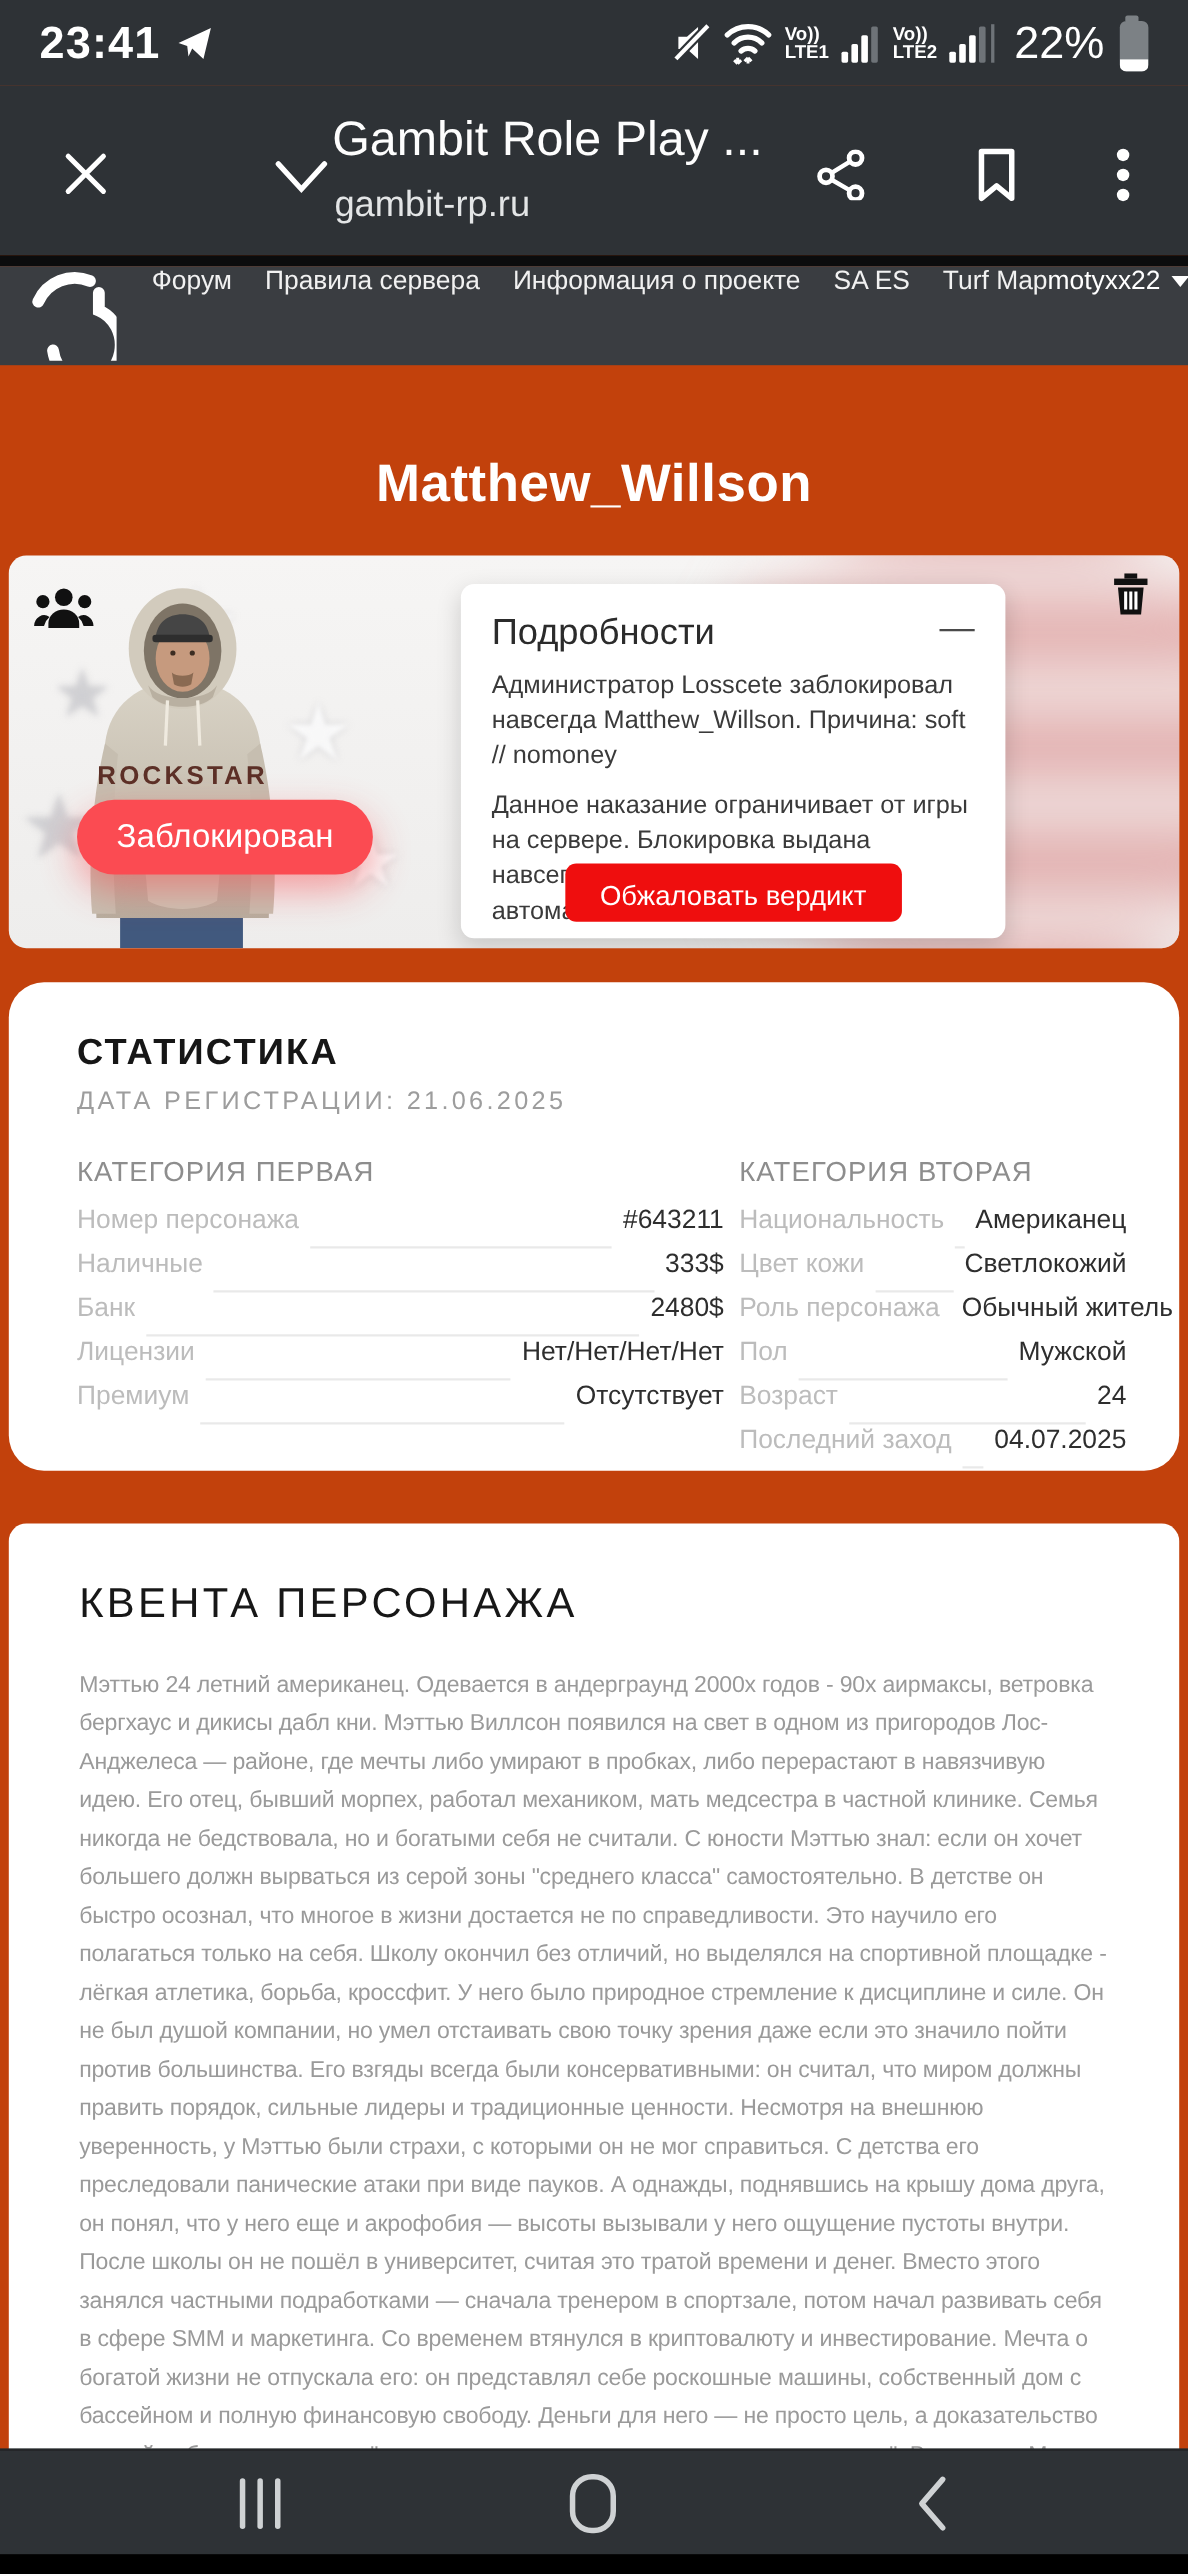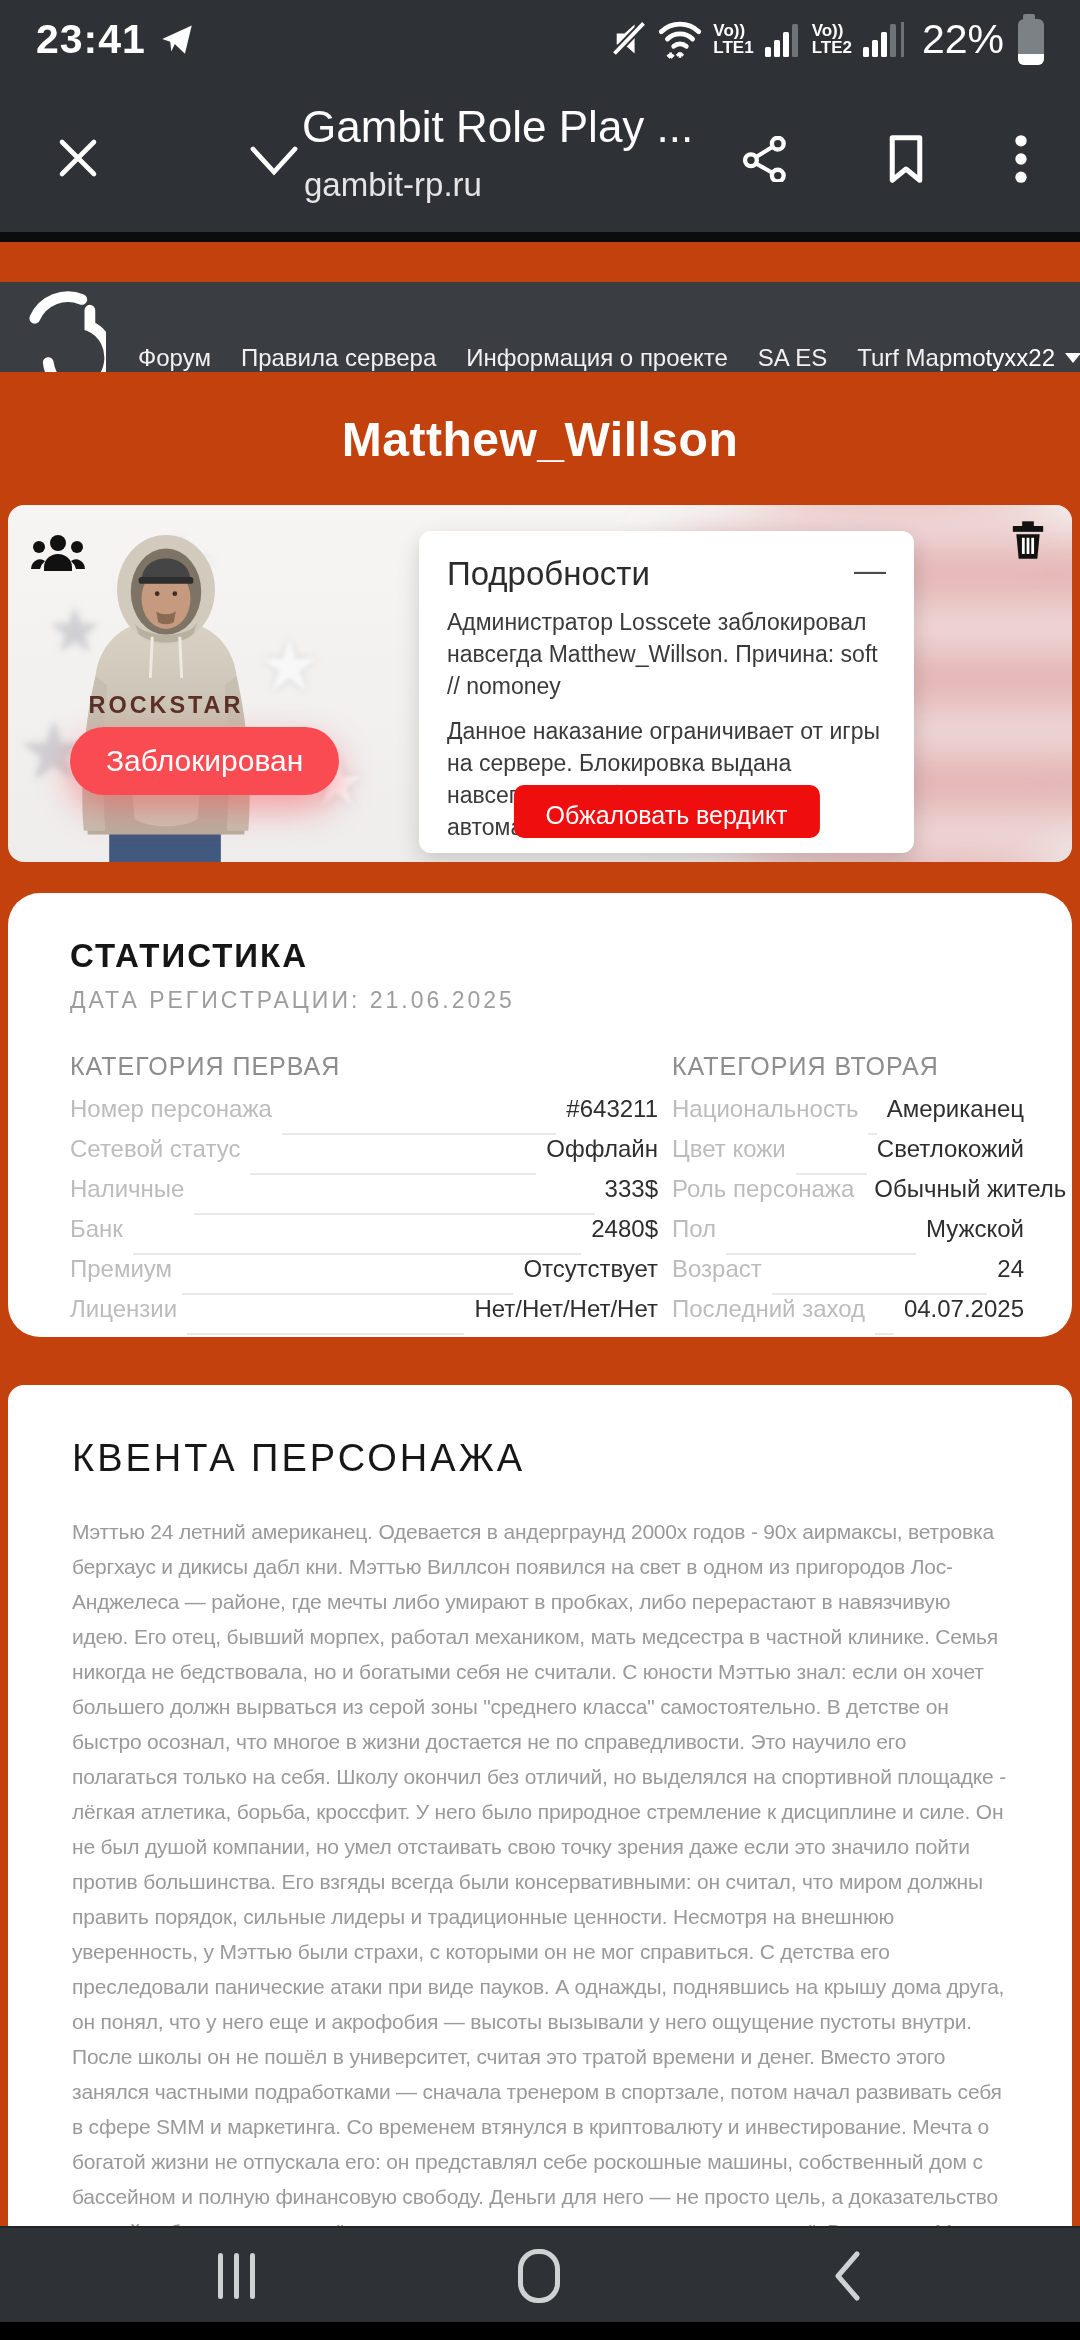--- a/index.html
+++ b/index.html
@@ -18,21 +18,21 @@
   .batt-cap{width:12px;height:5px;background:#7c8185;border-radius:2px 2px 0 0;margin:0 auto;}
   .batt-wrap{display:flex;flex-direction:column;align-items:center;justify-content:flex-end;}
   
   .toolbar{position:absolute;top:78px;left:0;width:100%;height:154px;background:#2e3236;color:#fff;}
   .tb-abs{position:absolute;}
   .tb-title{left:302px;top:24px;font-size:44px;color:#fdfdfd;}
   .tb-url{left:304px;top:88px;font-size:33px;color:#e3e5e6;}
   .divider{position:absolute;top:232px;left:0;width:100%;height:10px;background:#0b0c0d;}
   
   .sitenav{position:absolute;top:242px;left:0;width:100%;height:90px;background:#3a3d41;
-           display:flex;align-items:flex-end;box-sizing:border-box;padding:0 28px;margin-top:40px;}
+           display:flex;align-items:flex-start;box-sizing:border-box;padding:0 28px;}
   .nav-logo{width:86px;height:86px;flex:0 0 auto;margin-left:-8px;}
   .nav-items{display:flex;gap:30px;margin-left:32px;}
   .nav-item{color:#f1f1f1;font-size:24px;white-space:nowrap;cursor:pointer;}
   .nav-user{margin-left:auto;color:#fff;font-size:24px;display:flex;align-items:center;gap:10px;cursor:pointer;}
   .caret{width:0;height:0;border-left:8px solid transparent;border-right:8px solid transparent;border-top:10px solid #fff;}
   
   .page-title{position:absolute;top:412px;left:0;width:100%;text-align:center;color:#fff;
               font-size:48px;font-weight:700;letter-spacing:0.5px;}
   
   .hero{position:absolute;left:8px;top:505px;width:1064px;height:357px;border-radius:16px;
@@ -280,43 +280,38 @@
     <div class="stats-date">ДАТА РЕГИСТРАЦИИ: 21.06.2025</div>
     <div class="stats-grid">
       <div>
         <div class="col-header">КАТЕГОРИЯ ПЕРВАЯ</div>
         <div class="stat-row">
             <span class="sl">Номер персонажа</span>
             <span class="sf"></span>
             <span class="sv">#643211</span>
           </div>
         <div class="stat-row">
-            <span class="sl">Сетевой статус</span>
-            <span class="sf"></span>
-            <span class="sv">Оффлайн</span>
-          </div>
-        <div class="stat-row">
             <span class="sl">Наличные</span>
             <span class="sf"></span>
             <span class="sv">333$</span>
           </div>
         <div class="stat-row">
             <span class="sl">Банк</span>
             <span class="sf"></span>
             <span class="sv">2480$</span>
           </div>
         <div class="stat-row">
+            <span class="sl">Лицензии</span>
+            <span class="sf"></span>
+            <span class="sv">Нет/Нет/Нет/Нет</span>
+          </div>
+        <div class="stat-row">
             <span class="sl">Премиум</span>
             <span class="sf"></span>
             <span class="sv">Отсутствует</span>
-          </div>
-        <div class="stat-row">
-            <span class="sl">Лицензии</span>
-            <span class="sf"></span>
-            <span class="sv">Нет/Нет/Нет/Нет</span>
           </div>
       </div>
       <div>
         <div class="col-header">КАТЕГОРИЯ ВТОРАЯ</div>
         <div class="stat-row">
             <span class="sl">Национальность</span>
             <span class="sf"></span>
             <span class="sv">Американец</span>
           </div>
         <div class="stat-row">

